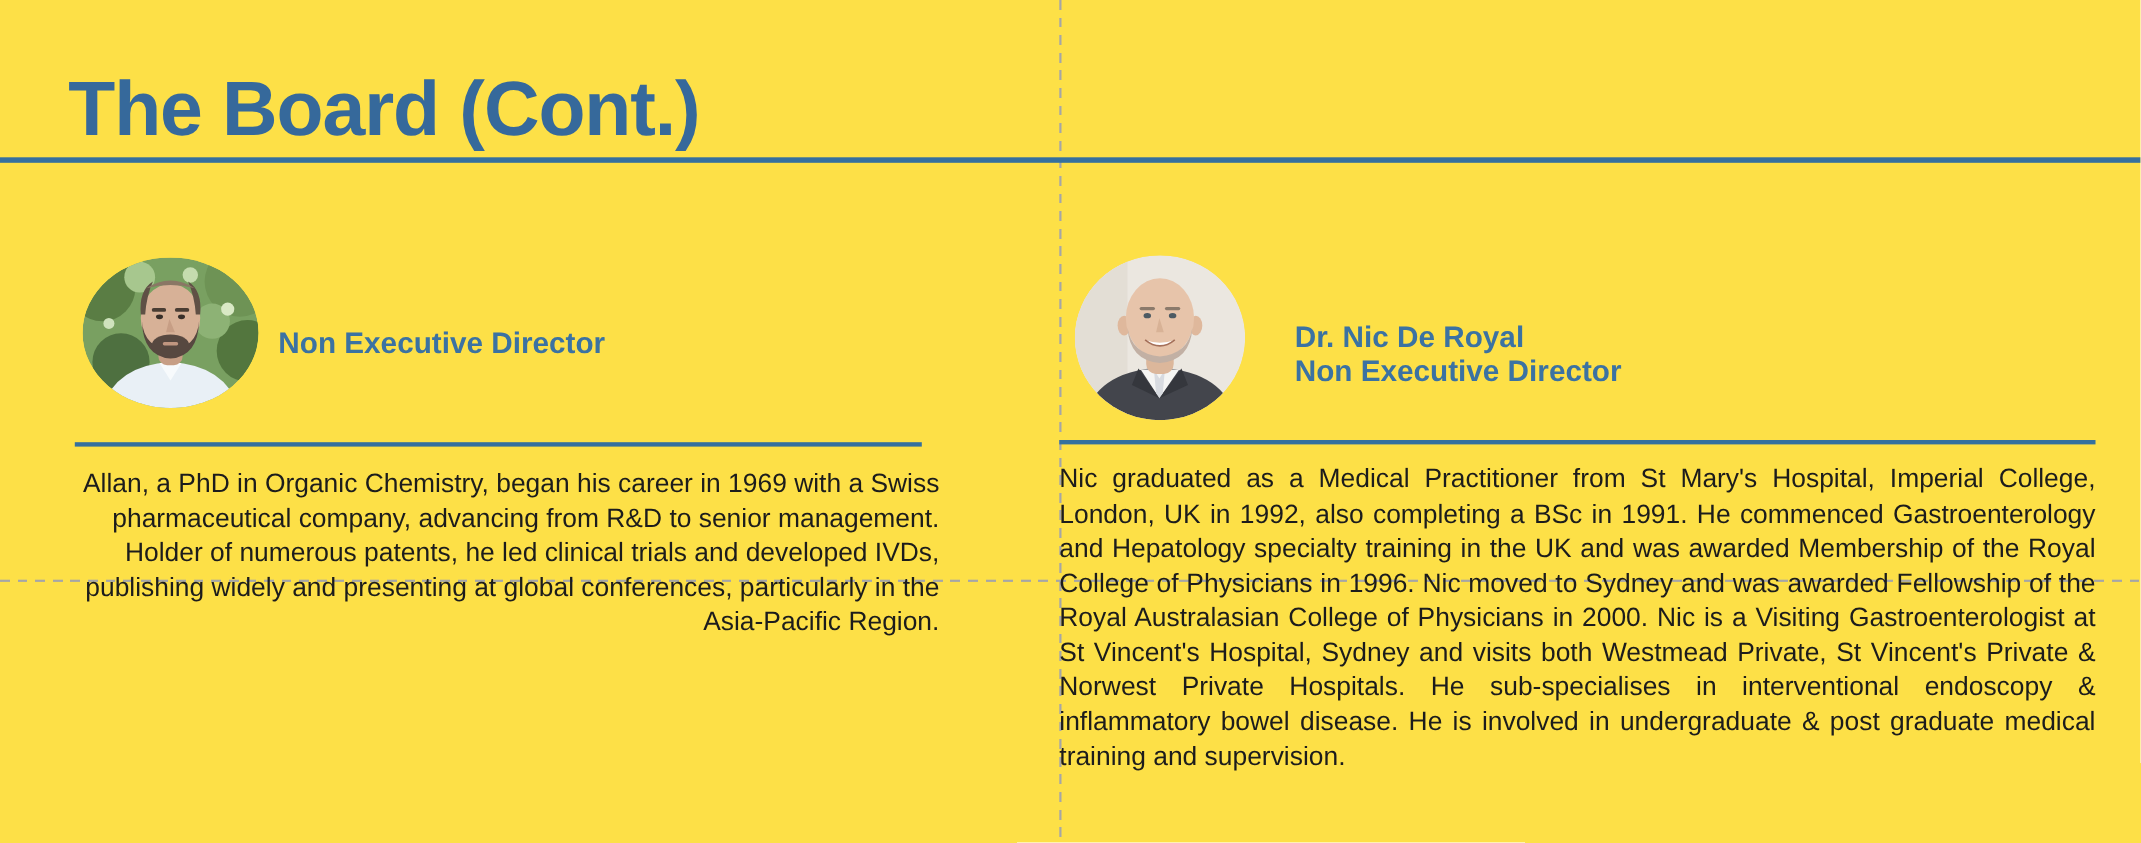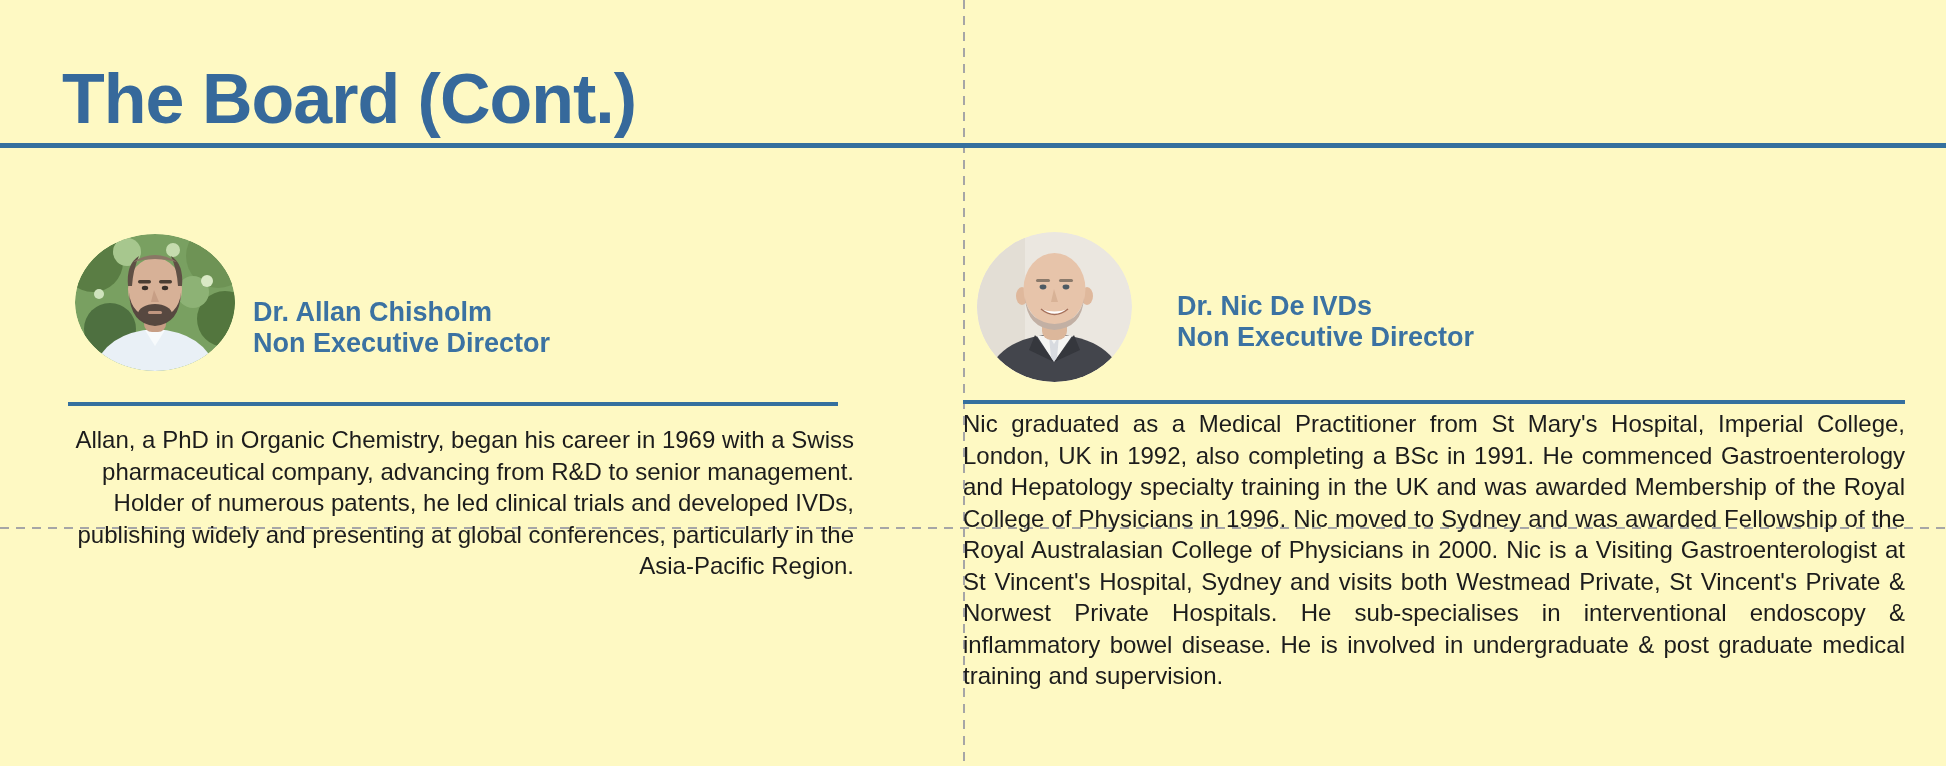--- a/index.html
+++ b/index.html
@@ -1,21 +1,21 @@
 <!DOCTYPE html>
 <html><head>
 <meta charset="utf-8">
 <style>
   html, body { margin: 0; padding: 0; background: #ffffff; }
   body {
     width: 1946px; height: 766px;
     font-family: "Liberation Sans", sans-serif;
     position: relative; overflow: hidden;
   }
-  .slide { position: absolute; inset: 0; width: 1946px; height: 766px; background: #fef9c3; }
+  .slide { position: absolute; inset: 0; width: 1946px; height: 766px; background: #fde047; }
 
   
   .guide-v {
     position: absolute; left: 963px; top: 0; width: 2px; height: 766px; z-index: 1;
     background: repeating-linear-gradient(to bottom, #a6a6a6 0 9px, transparent 9px 16px);
   }
   .guide-h {
     position: absolute; left: 0; top: 527px; width: 1946px; height: 2px; z-index: 1;
     background: repeating-linear-gradient(to right, #a6a6a6 0 9px, transparent 9px 16px);
   }
@@ -46,21 +46,21 @@
 
   .member-rule { position: absolute; height: 4px; background: #35709e; }
   #m0 .member-rule { left: 68px;  top: 402px; width: 770px; }
   #m1 .member-rule { left: 963px; top: 400px; width: 942px; }
 
   .bio {
     position: absolute; margin: 0; color: #1c1c1c;
     font-size: 24px; line-height: 31.5px;
   }
   #m0 .bio { left: 68px;  top: 424px; width: 786px; text-align: right; }
-  #m1 .bio { left: 963px; top: 408px; width: 942px; text-align: justify; }
+  #m1 .bio { left: 963px; top: 420px; width: 942px; text-align: justify; }
 </style>
 </head>
 <body>
 
 <div class="slide">
 
   <div class="guide-v"></div>
   <div class="guide-h"></div>
 
   <h1 class="page-title">The Board (Cont.)</h1>
@@ -97,21 +97,20 @@
           <ellipse cx="70" cy="54" rx="3.2" ry="2.2" fill="#382f29"></ellipse>
           <ellipse cx="90" cy="54" rx="3.2" ry="2.2" fill="#382f29"></ellipse>
           <path d="M79 56 L76 68 L84 68 Z" fill="#c79e85"></path>
           <path d="M54 58 Q55 90 80 92 Q105 90 106 58 Q104 82 80 84 Q56 82 54 58 Z" fill="#574840"></path>
           <ellipse cx="80" cy="80" rx="17" ry="10" fill="#574840"></ellipse>
           <rect x="73" y="77" width="14" height="3" rx="1.5" fill="#c09680"></rect>
         </g>
       </svg>
     </div>
     <div class="nameblock">
-      <div>Dr. Allan Chisholm</div>
       <div>Non Executive Director</div>
     </div>
     <div class="member-rule"></div>
     <p class="bio">Allan, a PhD in Organic Chemistry, began his career in 1969 with a Swiss pharmaceutical company, advancing from R&amp;D to senior management. Holder of numerous patents, he led clinical trials and developed IVDs, publishing widely and presenting at global conferences, particularly in the Asia-Pacific Region.</p>
   </section>
 
   <section class="member" id="m1">
     <div class="avatar" role="img" aria-label="Portrait photo of Dr. Nic De Luca">
       <svg viewBox="0 0 155 150" xmlns="http://www.w3.org/2000/svg">
         <defs>
@@ -136,20 +135,20 @@
           <rect x="82" y="47" width="14" height="3" rx="1.5" fill="#8b7a6b"></rect>
           <ellipse cx="66" cy="55" rx="3.4" ry="2.4" fill="#4d5a63"></ellipse>
           <ellipse cx="89" cy="55" rx="3.4" ry="2.4" fill="#4d5a63"></ellipse>
           <path d="M77 57 L74 70 L81 70 Z" fill="#d8b296"></path>
           <path d="M64 77 Q77.5 88 91 77 Q77.5 82 64 77 Z" fill="#ffffff"></path>
           <path d="M64 77 Q77.5 88 91 77" stroke="#a5705a" stroke-width="1.5" fill="none"></path>
         </g>
       </svg>
     </div>
     <div class="nameblock">
-      <div>Dr. Nic De IVDs</div>
+      <div>Dr. Nic De Royal</div>
       <div>Non Executive Director</div>
     </div>
     <div class="member-rule"></div>
     <p class="bio">Nic graduated as a Medical Practitioner from St Mary's Hospital, Imperial College, London, UK in 1992, also completing a BSc in 1991. He commenced Gastroenterology and Hepatology specialty training in the UK and was awarded Membership of the Royal College of Physicians in 1996. Nic moved to Sydney and was awarded Fellowship of the Royal Australasian College of Physicians in 2000. Nic is a Visiting Gastroenterologist at St Vincent's Hospital, Sydney and visits both Westmead Private, St Vincent's Private &amp; Norwest Private Hospitals. He sub-specialises in interventional endoscopy &amp; inflammatory bowel disease. He is involved in undergraduate &amp; post graduate medical training and supervision.</p>
   </section>
 
 </div>
 
 </body></html>

